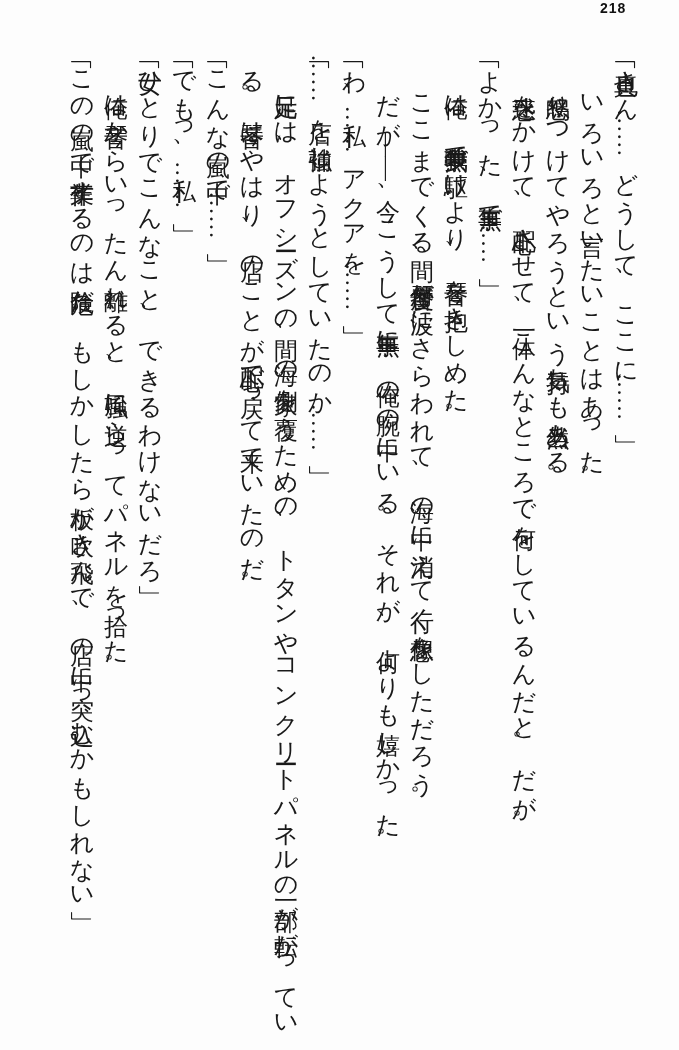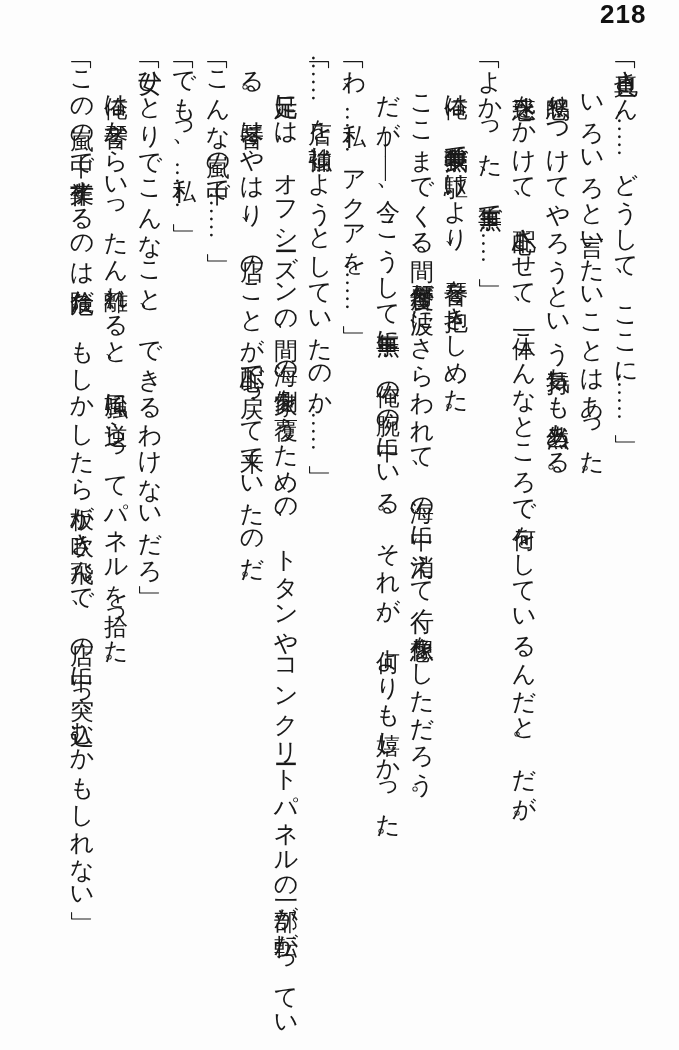--- a/index.html
+++ b/index.html
@@ -16,21 +16,21 @@
   .book-page {
     position: absolute;
     inset: 0;
     background: #fdfdfd;
   }
   .page-number {
     position: absolute;
     top: 1px;
     left: 600px;
     font-family: "Liberation Sans", "DejaVu Sans", sans-serif;
-    font-size: 26px;
+    font-size: 14px;
     font-weight: 600;
     letter-spacing: 1px;
     color: #111;
     line-height: 1;
   }
   .page-text {
     position: absolute;
     top: 54px;
     right: 36px;
     height: 972px;

